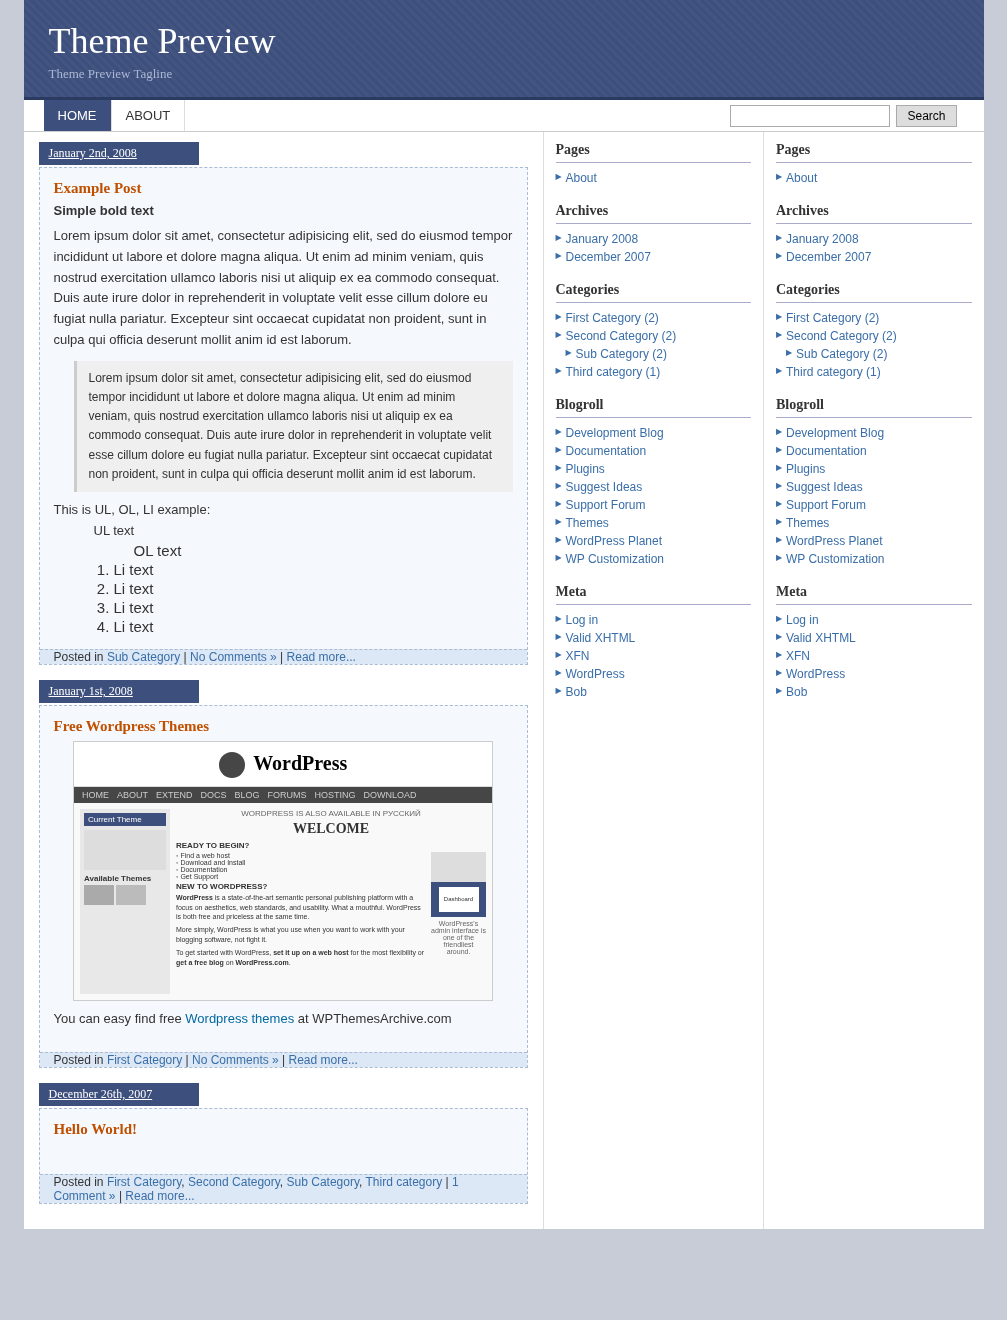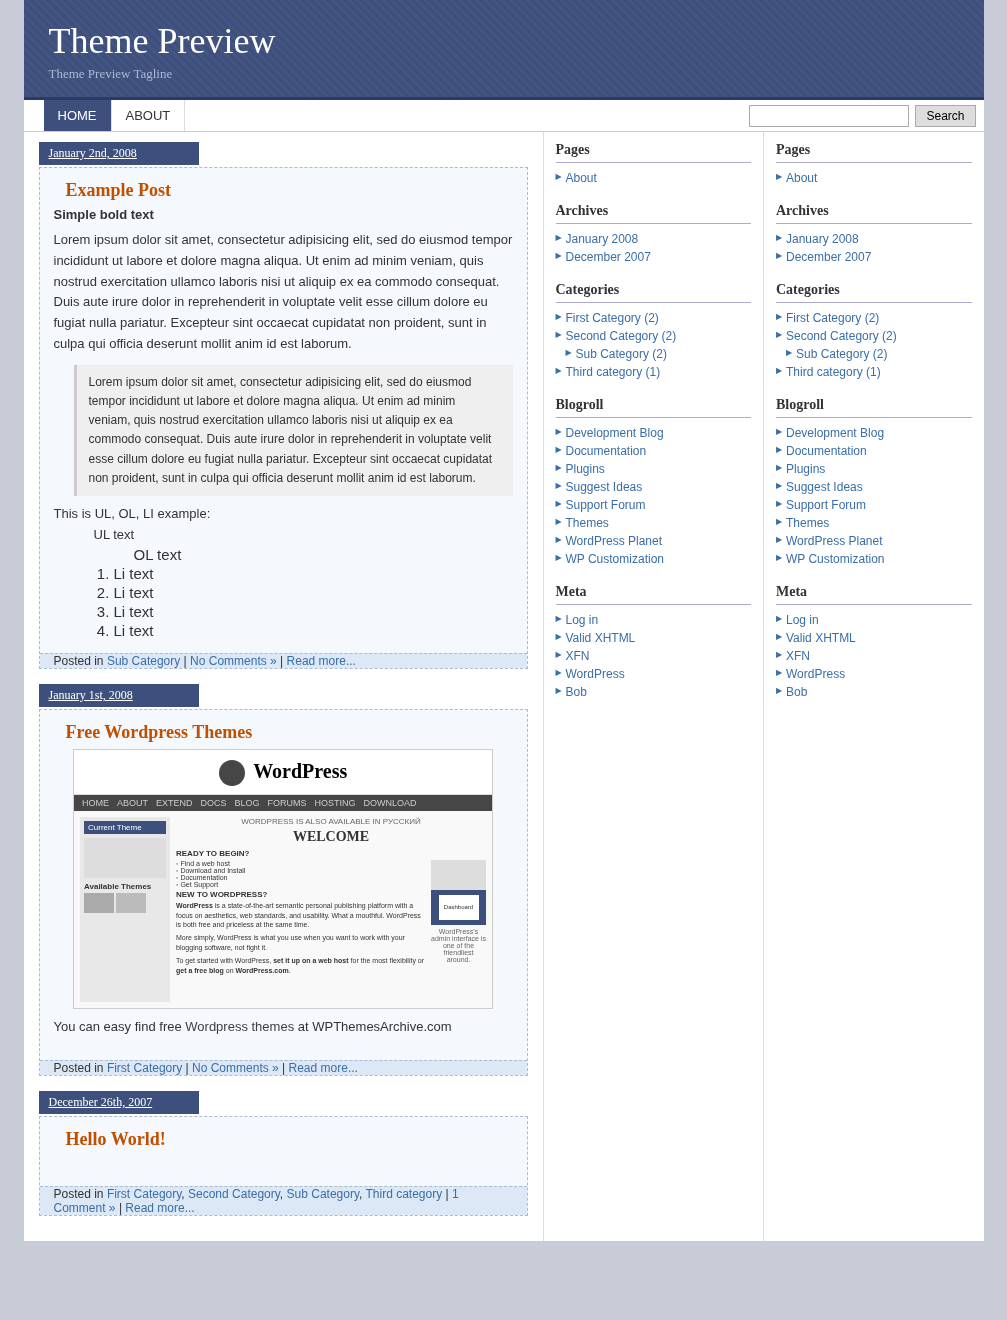--- a/index.html
+++ b/index.html
@@ -29,21 +29,21 @@
     .nav-links a {
       display: block;
       padding: 8px 14px;
       font-size: 13px;
       font-family: Arial, sans-serif;
       color: #333;
       text-decoration: none;
       border-right: 1px solid #ddd;
     }
     .nav-links a.active { background: #3d4f7c; color: #fff; }
-    .nav-search { margin-left: auto; display: flex; align-items: center; padding-right: 8px; gap: 6px; }
+    .nav-search { margin-left: auto; display: flex; align-items: center; padding-right: 27px; gap: 6px; }
     .nav-search input { border: 1px solid #aaa; padding: 3px 6px; font-size: 12px; width: 160px; }
     .nav-search button { background: #ddd; border: 1px solid #aaa; padding: 3px 10px; font-size: 12px; cursor: pointer; }
 
     
     #content-area { display: flex; padding: 0; }
     #main { flex: 0 0 520px; padding: 10px 15px; border-right: 1px solid #ddd; }
     #sidebar { flex: 1; display: flex; }
     .sidebar-col { flex: 1; padding: 10px 12px; border-right: 1px solid #ddd; }
     .sidebar-col:last-child { border-right: none; }
 
@@ -60,21 +60,21 @@
     }
 
     
     .post-box {
       border: 1px dashed #aabbd4;
       background: #f5f8fc;
       margin-bottom: 15px;
     }
     .date-row { margin-bottom: 2px; }
     .post-inner { padding: 12px 14px; }
-    .post-title { color: #c05000; font-size: 18px; font-weight: bold; margin-bottom: 6px; font-family: Georgia, serif; margin-left: 12px; }
+    .post-title { color: #c05000; font-size: 15px; font-weight: bold; margin-bottom: 6px; font-family: Georgia, serif; }
     .post-title a { color: #c05000; text-decoration: none; }
     .post-bold { font-weight: bold; margin-bottom: 8px; font-family: Arial, sans-serif; font-size: 13px; }
     .post-text { font-size: 13px; line-height: 1.6; margin-bottom: 10px; font-family: Arial, sans-serif; }
     .post-blockquote {
       border-left: 3px solid #ccc;
       margin: 10px 0 10px 20px;
       padding: 8px 12px;
       background: #efefef;
       font-size: 12px;
       line-height: 1.6;
@@ -117,21 +117,21 @@
       width: 100%;
       padding: 3px 8px;
       display: flex;
       gap: 8px;
     }
     .wp-nav-bar span { color: #ccc; font-size: 9px; font-family: Arial, sans-serif; }
     .wp-body { width: 100%; flex: 1; background: #f9f9f9; display: flex; padding: 6px; gap: 6px; font-size: 9px; font-family: Arial, sans-serif; color: #333; }
     .wp-sidebar-small { width: 90px; background: #e8e8e8; padding: 4px; }
     .wp-main-small { flex: 1; }
 
-    .post-text-link { color: #404040; text-decoration: none; text-align: right; }
+    .post-text-link { color: #0369a1; text-decoration: none; text-align: right; }
 
     
     .sidebar-section { margin-bottom: 16px; }
     .sidebar-section h3 {
       font-size: 14px;
       font-family: Georgia, serif;
       color: #333;
       border-bottom: 1px solid #aac;
       padding-bottom: 4px;
       margin-bottom: 6px;

